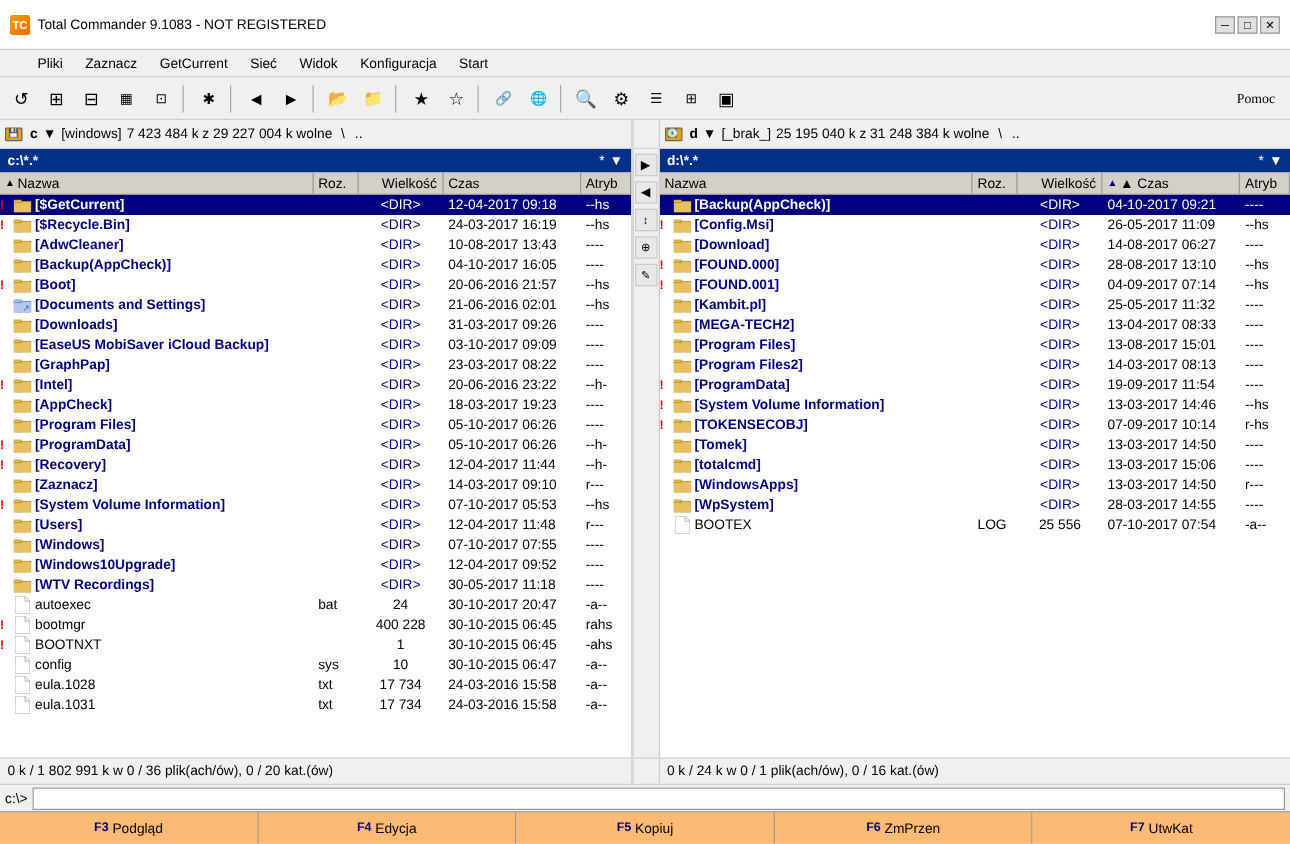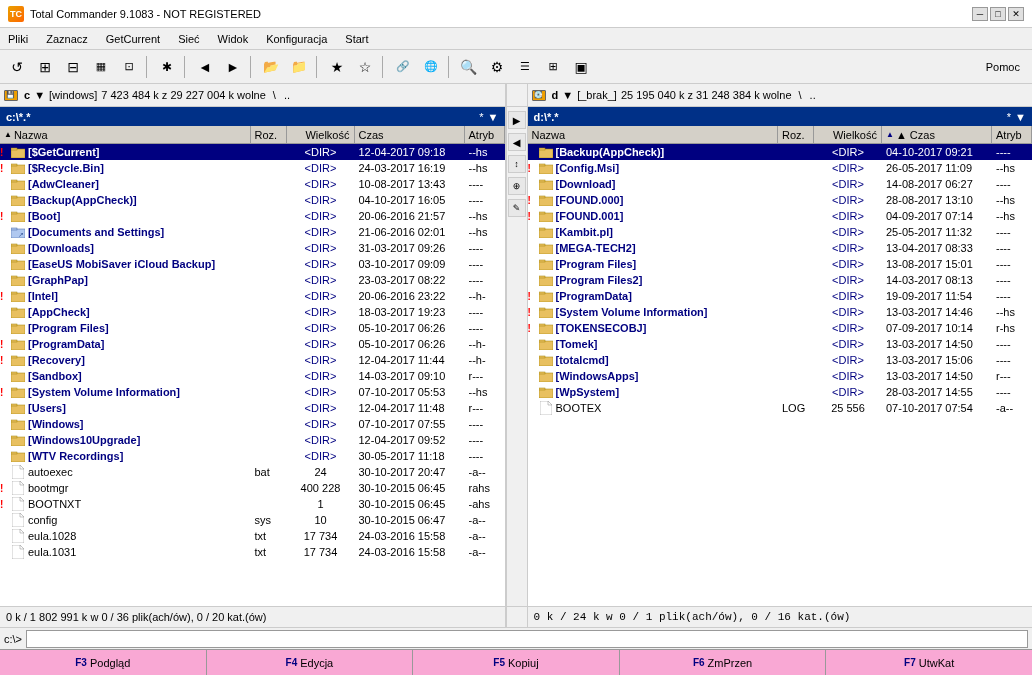--- a/index.html
+++ b/index.html
@@ -14,21 +14,21 @@
       flex-direction: column;
     }
 
     
     #title-bar {
       background: #fff;
       border-bottom: 1px solid #ccc;
       display: flex;
       align-items: center;
       padding: 4px 8px;
-      height: 28px;
+      height: 40px;
       min-height: 28px;
     }
     #title-bar .app-icon {
       width: 16px;
       height: 16px;
       margin-right: 6px;
       background: linear-gradient(135deg, #e8a000, #ff6600);
       border-radius: 2px;
       display: flex;
       align-items: center;
@@ -57,21 +57,21 @@
       justify-content: center;
       font-size: 9px;
     }
 
     
     #menu-bar {
       background: #f0f0f0;
       border-bottom: 1px solid #ccc;
       display: flex;
       align-items: center;
-      padding: 2px 0;
+      padding: 2px 22px;
       height: 22px;
       min-height: 22px;
       gap: 2px;
     }
     .menu-item {
       padding: 2px 8px;
       cursor: pointer;
       font-size: 11px;
     }
 
@@ -101,20 +101,21 @@
       width: 4px;
       height: 22px;
       border-left: 1px solid #aaa;
       margin: 0 2px;
     }
     .help-btn {
       margin-left: auto;
       padding: 2px 8px;
       font-size: 11px;
       cursor: pointer;
+      font-family: Liberation Serif, serif;
     }
 
     
     #panels-container {
       display: flex;
       flex: 1;
       overflow: hidden;
       flex-direction: column;
     }
 
@@ -256,21 +257,21 @@
     .status-bar {
       flex: 1;
       background: #f0f0f0;
       padding: 2px 6px;
       font-size: 11px;
       border-right: 1px solid #ccc;
       height: 20px;
       display: flex;
       align-items: center;
     }
-    .status-bar:last-child { border-right: none; font-family: Liberation Mono, monospace; }
+    .status-bar:last-child { border-right: none; }
 
     
     #command-line {
       display: flex;
       align-items: center;
       background: #f0f0f0;
       border-top: 1px solid #ccc;
       height: 22px;
       min-height: 22px;
       padding: 0 4px;
@@ -299,21 +300,21 @@
       min-height: 26px;
     }
     .fkey {
       flex: 1;
       display: flex;
       align-items: center;
       justify-content: center;
       border-right: 1px solid #999;
       cursor: pointer;
       font-size: 11px;
-      background: #f9a8d4;
+      background: #fdba74;
       gap: 3px;
     }
     .fkey:last-child { border-right: none; }
     .fkey-num { color: #000080; font-weight: bold; font-size: 10px; }
     .fkey-label { font-size: 11px; }
 
     
     #side-icons {
       width: 22px;
       min-width: 22px;
@@ -658,21 +659,21 @@
             <span class="file-attr">--h-</span>
           </div>
           <div class="file-row">
             <span class="file-exclaim"> </span>
             <span class="file-icon">
               <svg width="14" height="12" viewBox="0 0 14 12">
                 <rect x="0" y="3" width="14" height="9" fill="#e8c060" stroke="#a08000" stroke-width="0.5"></rect>
                 <rect x="0" y="2" width="6" height="2" fill="#e8c060" stroke="#a08000" stroke-width="0.5"></rect>
               </svg>
             </span>
-            <span class="file-name dir-color">[Sandbox]</span>
+            <span class="file-name dir-color">[Zaznacz]</span>
             <span class="file-ext"></span>
             <span class="file-size" style="color: rgb(0, 0, 128);">&lt;DIR&gt;</span>
             <span class="file-date">14-03-2017 09:10</span>
             <span class="file-attr">r---</span>
           </div>
           <div class="file-row">
             <span class="file-exclaim">!</span>
             <span class="file-icon">
               <svg width="14" height="12" viewBox="0 0 14 12">
                 <rect x="0" y="3" width="14" height="9" fill="#e8c060" stroke="#a08000" stroke-width="0.5"></rect>

